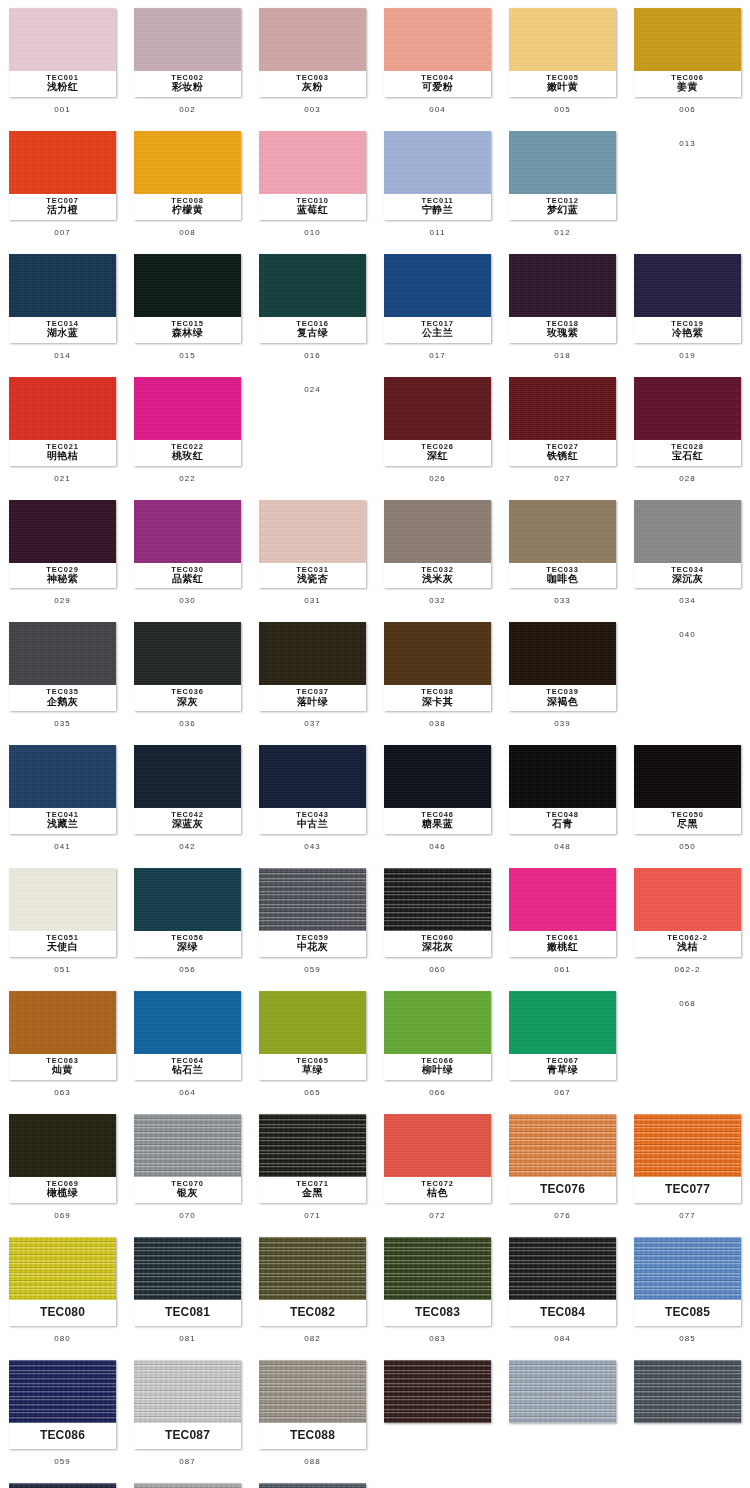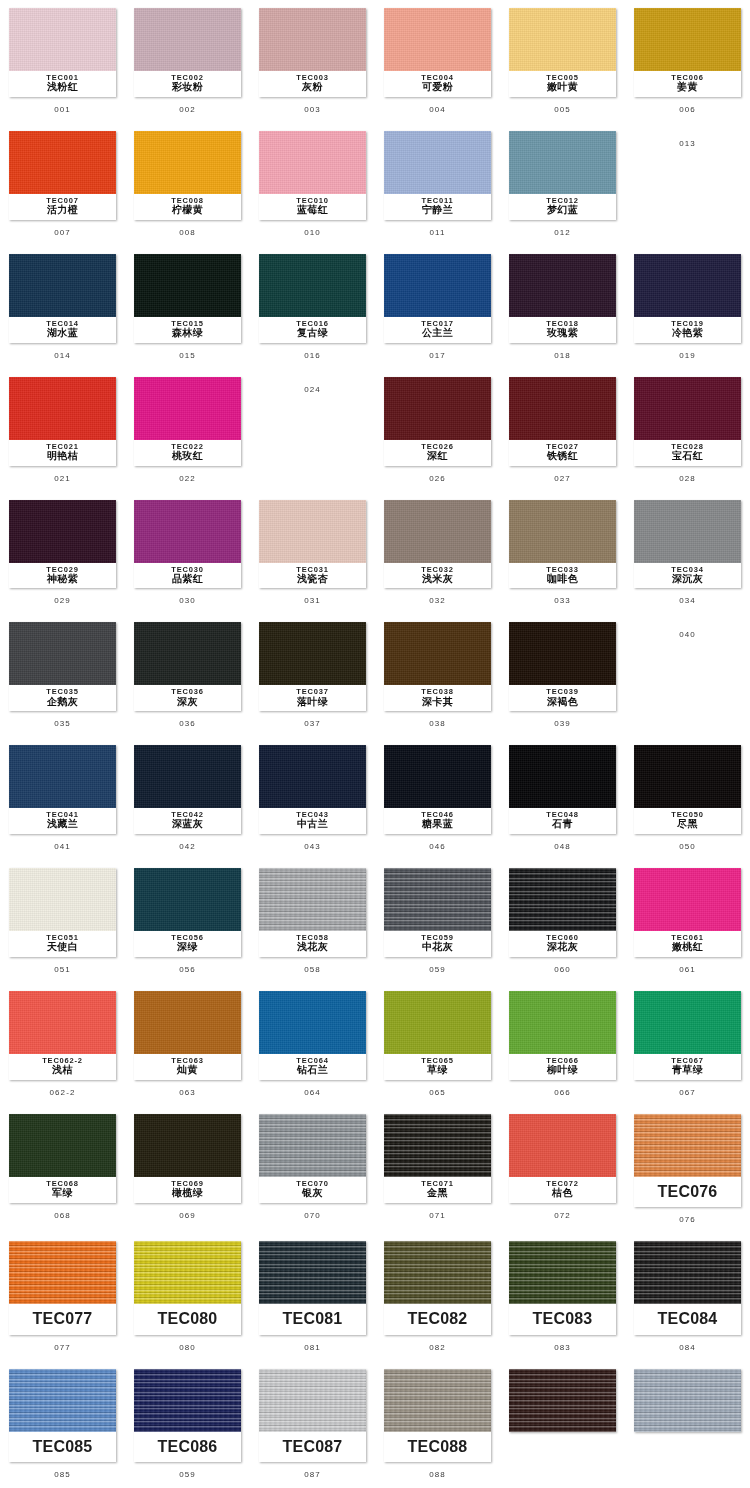--- a/index.html
+++ b/index.html
@@ -95,21 +95,21 @@
   .swatch-code {
     display: block;
     font-size: 7.5px;
     font-weight: bold;
     letter-spacing: 0.8px;
     color: #1d1d1d;
     white-space: nowrap;
   }
 
   .swatch-code.big {
-    font-size: 16px;
+    font-size: 12px;
     letter-spacing: 0.2px;
     font-weight: bold;
     padding: 3px 0 3px 0;
   }
 
   .swatch-name {
     display: block;
     font-size: 10px;
     font-weight: bold;
     color: #111111;
@@ -545,30 +545,20 @@
         <div class="swatch-color weave" style="background-color: rgb(16, 57, 70);"></div>
         <div class="swatch-label">
           <span class="swatch-code">TEC056</span>
           <span class="swatch-name">深绿</span>
         </div>
       </div>
       <div class="swatch-number">056</div>
     </div>
     <div class="swatch-cell">
       <div class="swatch-card">
-        <div class="swatch-color textured" style="background-color: rgb(166, 168, 171);"></div>
-        <div class="swatch-label">
-          <span class="swatch-code">TEC058</span>
-          <span class="swatch-name">浅花灰</span>
-        </div>
-      </div>
-      <div class="swatch-number">058</div>
-    </div>
-    <div class="swatch-cell">
-      <div class="swatch-card">
         <div class="swatch-color textured" style="background-color: rgb(74, 78, 85);"></div>
         <div class="swatch-label">
           <span class="swatch-code">TEC059</span>
           <span class="swatch-name">中花灰</span>
         </div>
       </div>
       <div class="swatch-number">059</div>
     </div>
     <div class="swatch-cell">
       <div class="swatch-card">
@@ -644,27 +634,20 @@
       <div class="swatch-card">
         <div class="swatch-color weave" style="background-color: rgb(10, 154, 94);"></div>
         <div class="swatch-label">
           <span class="swatch-code">TEC067</span>
           <span class="swatch-name">青草绿</span>
         </div>
       </div>
       <div class="swatch-number">067</div>
     </div>
     <div class="swatch-cell">
-      <div class="swatch-card">
-        <div class="swatch-color weave" style="background-color: rgb(32, 53, 26);"></div>
-        <div class="swatch-label">
-          <span class="swatch-code">TEC068</span>
-          <span class="swatch-name">军绿</span>
-        </div>
-      </div>
       <div class="swatch-number">068</div>
     </div>
     <div class="swatch-cell">
       <div class="swatch-card">
         <div class="swatch-color weave" style="background-color: rgb(34, 30, 14);"></div>
         <div class="swatch-label">
           <span class="swatch-code">TEC069</span>
           <span class="swatch-name">橄榄绿</span>
         </div>
       </div>

